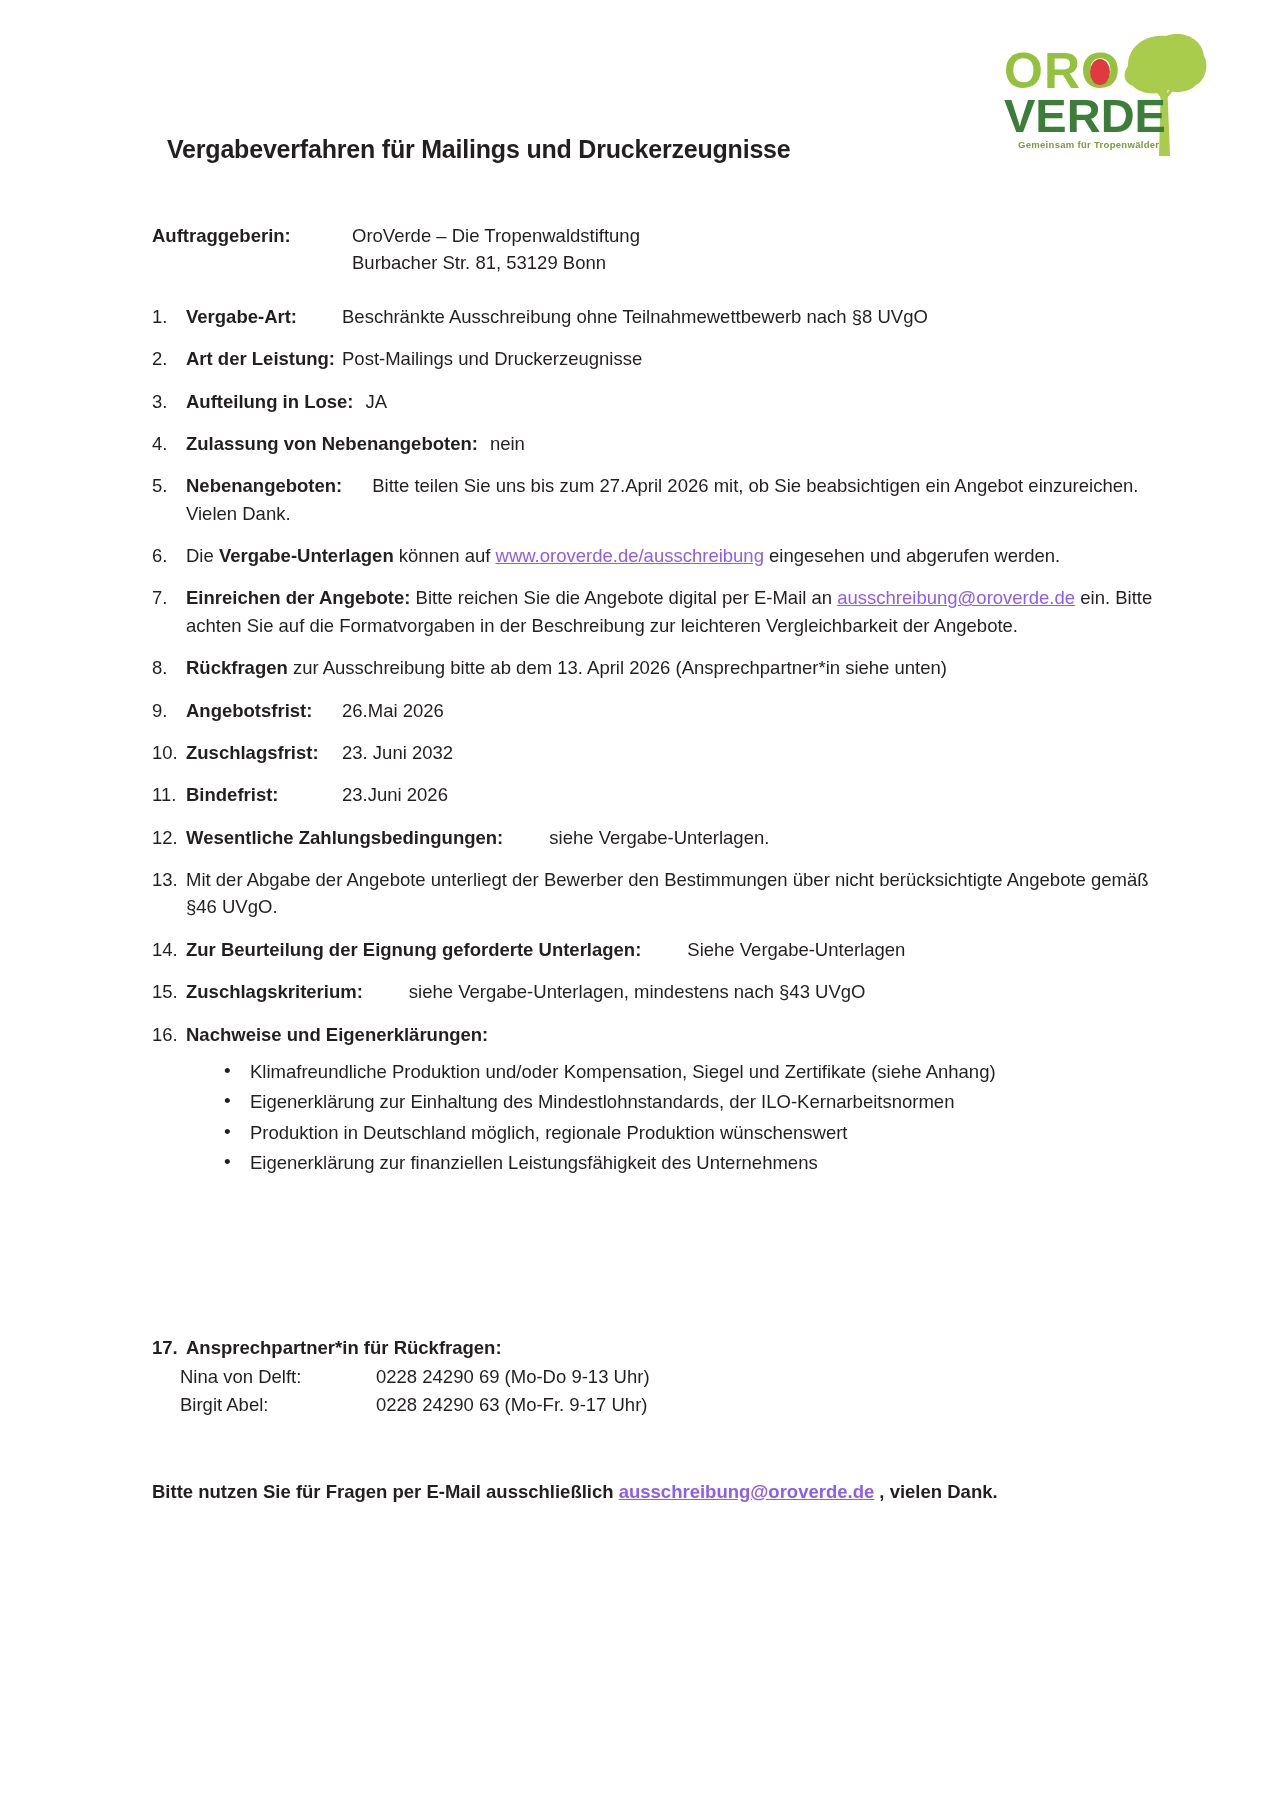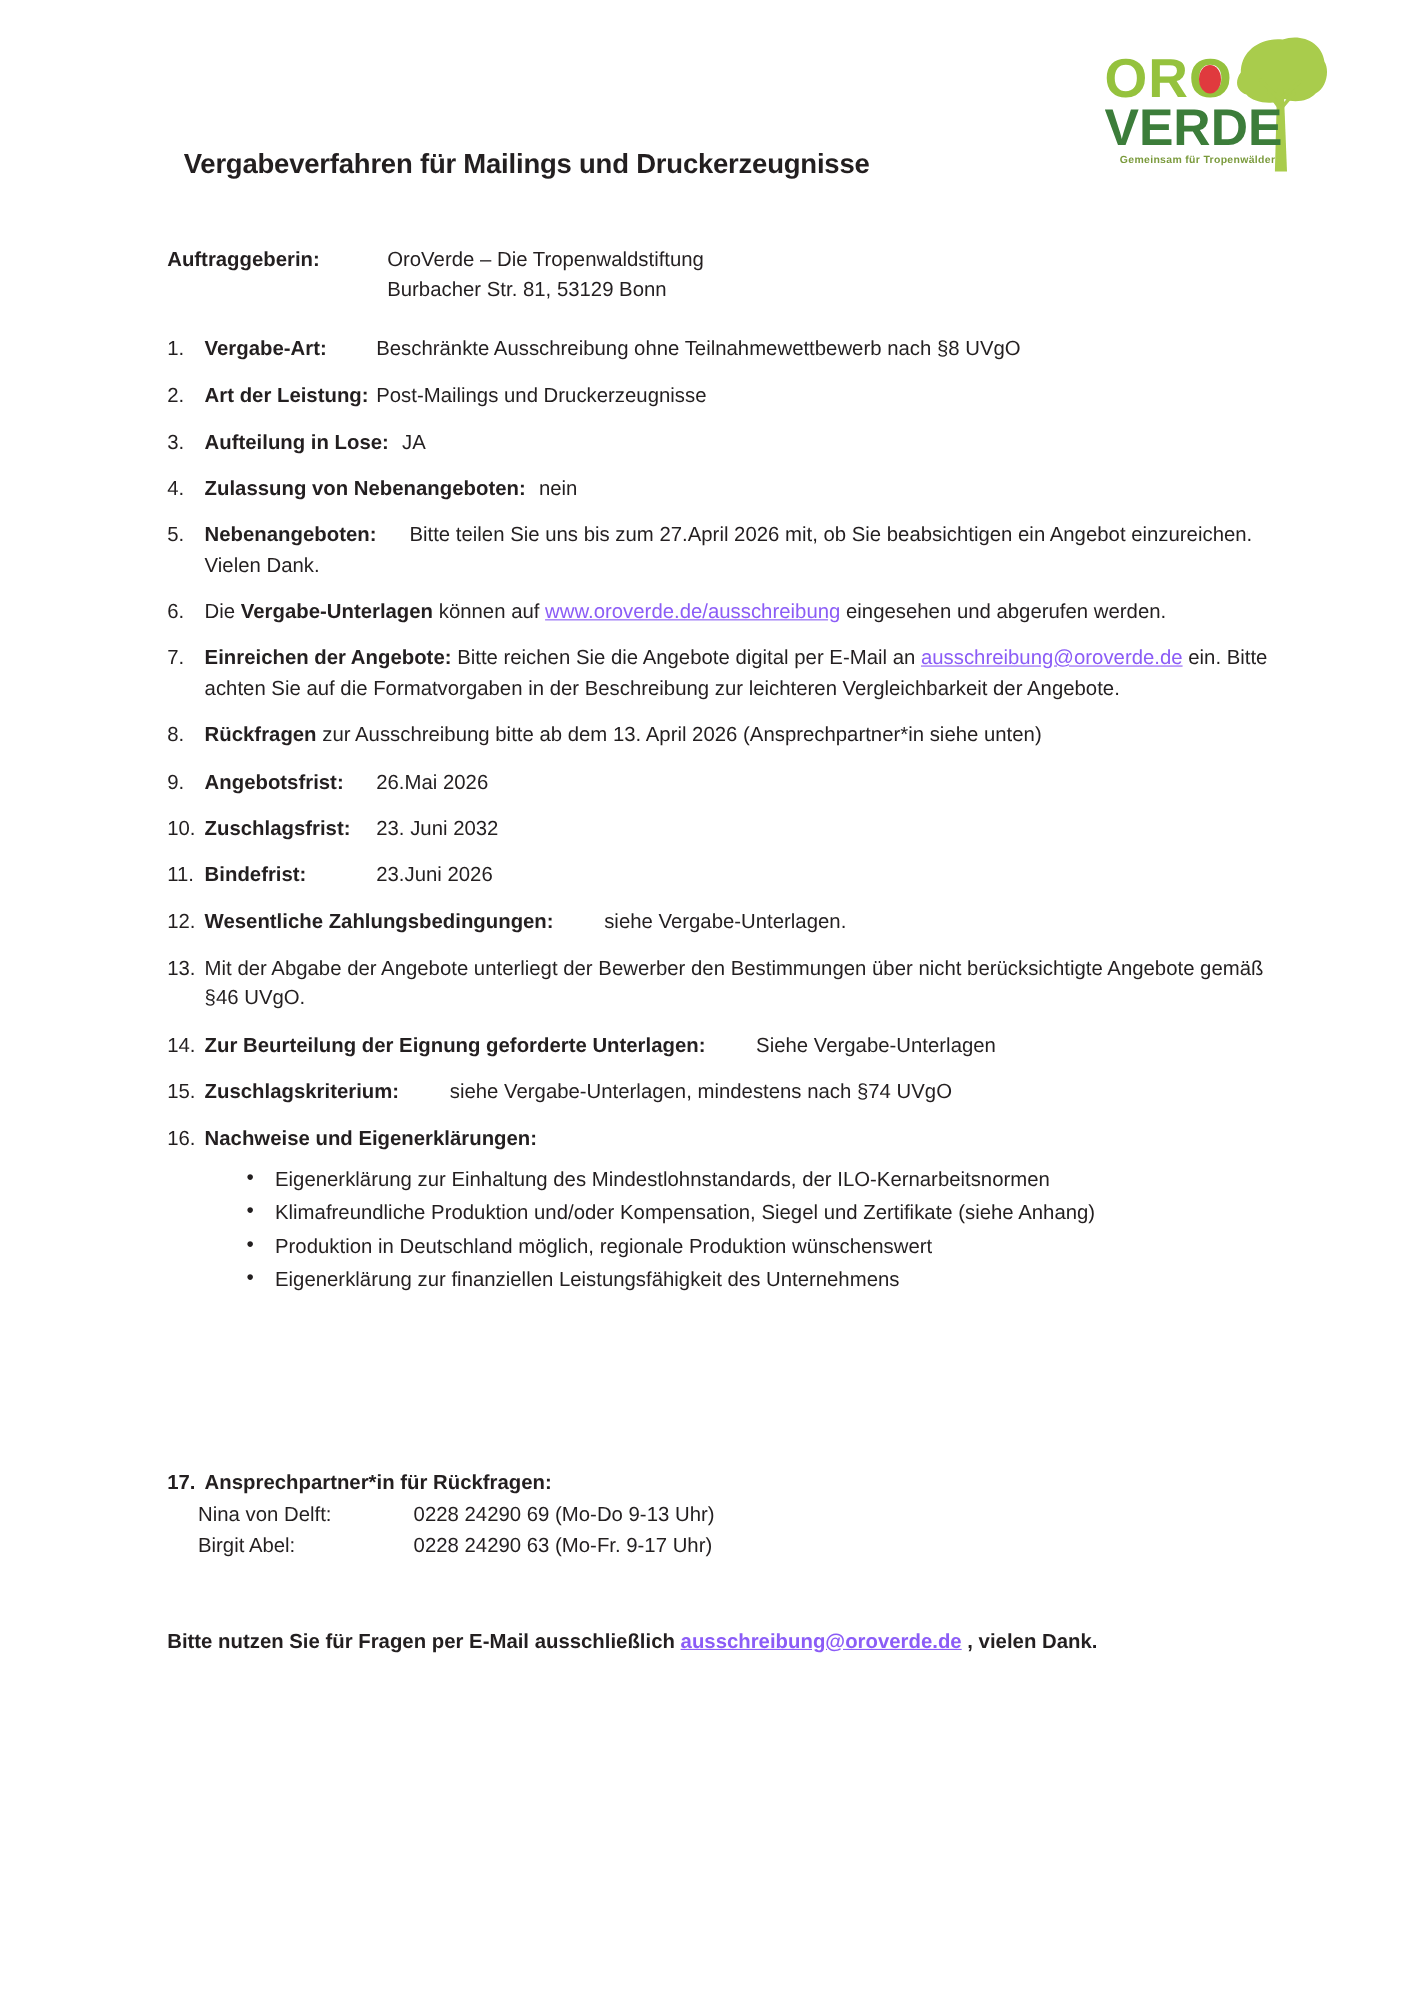--- a/index.html
+++ b/index.html
@@ -261,28 +261,28 @@
 
       <li class="wide">
         <span>Mit der Abgabe der Angebote unterliegt der Bewerber den Bestimmungen über nicht berücksichtigte Angebote gemäß §46 UVgO.</span>
       </li>
 
       <li class="wide">
         <span class="lbl">Zur Beurteilung der Eignung geforderte Unterlagen:</span><span class="gap-lg"></span><span>Siehe Vergabe-Unterlagen</span>
       </li>
 
       <li class="wide">
-        <span class="lbl">Zuschlagskriterium:</span><span class="gap-lg"></span><span>siehe Vergabe-Unterlagen, mindestens nach §74 UVgO</span>
+        <span class="lbl">Zuschlagskriterium:</span><span class="gap-lg"></span><span>siehe Vergabe-Unterlagen, mindestens nach §43 UVgO</span>
       </li>
 
       <li class="wide">
         <span class="lbl">Nachweise und Eigenerklärungen:</span>
         <ul class="subitems">
+          <li>Klimafreundliche Produktion und/oder Kompensation, Siegel und Zertifikate (siehe Anhang)</li>
           <li>Eigenerklärung zur Einhaltung des Mindestlohnstandards, der ILO-Kernarbeitsnormen</li>
-          <li>Klimafreundliche Produktion und/oder Kompensation, Siegel und Zertifikate (siehe Anhang)</li>
           <li>Produktion in Deutschland möglich, regionale Produktion wünschenswert</li>
           <li>Eigenerklärung zur finanziellen Leistungsfähigkeit des Unternehmens</li>
         </ul>
       </li>
 
     </ol>
   </div>
 
   <div class="contact-block">
     <div class="contact-head">

